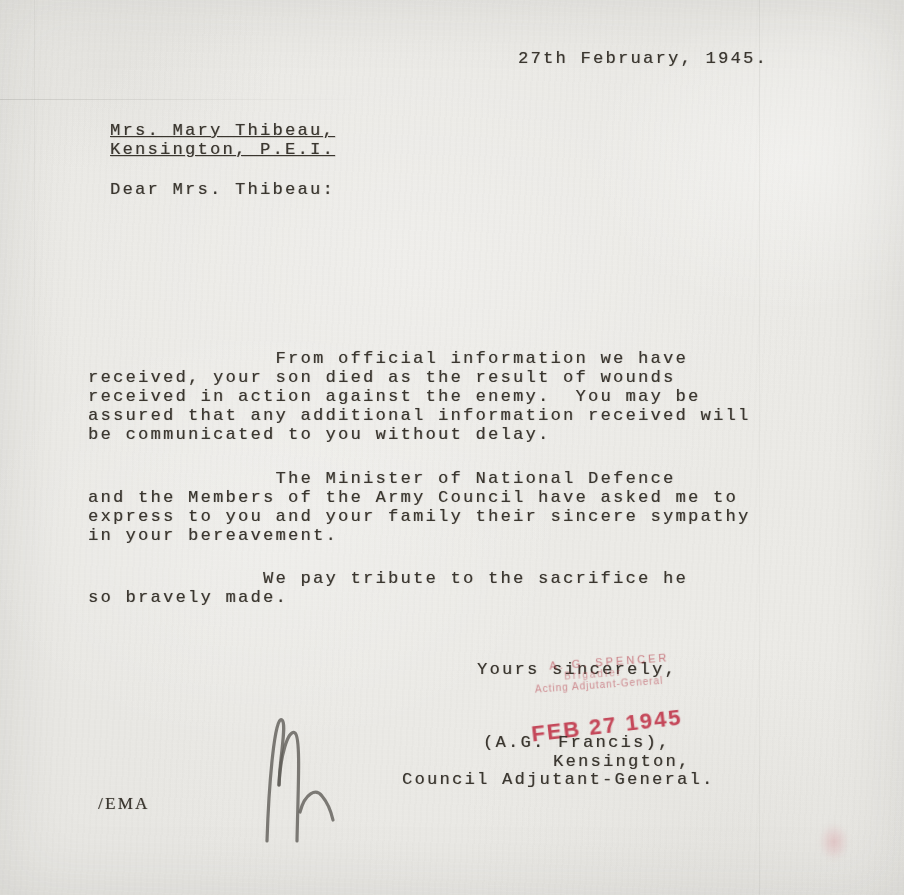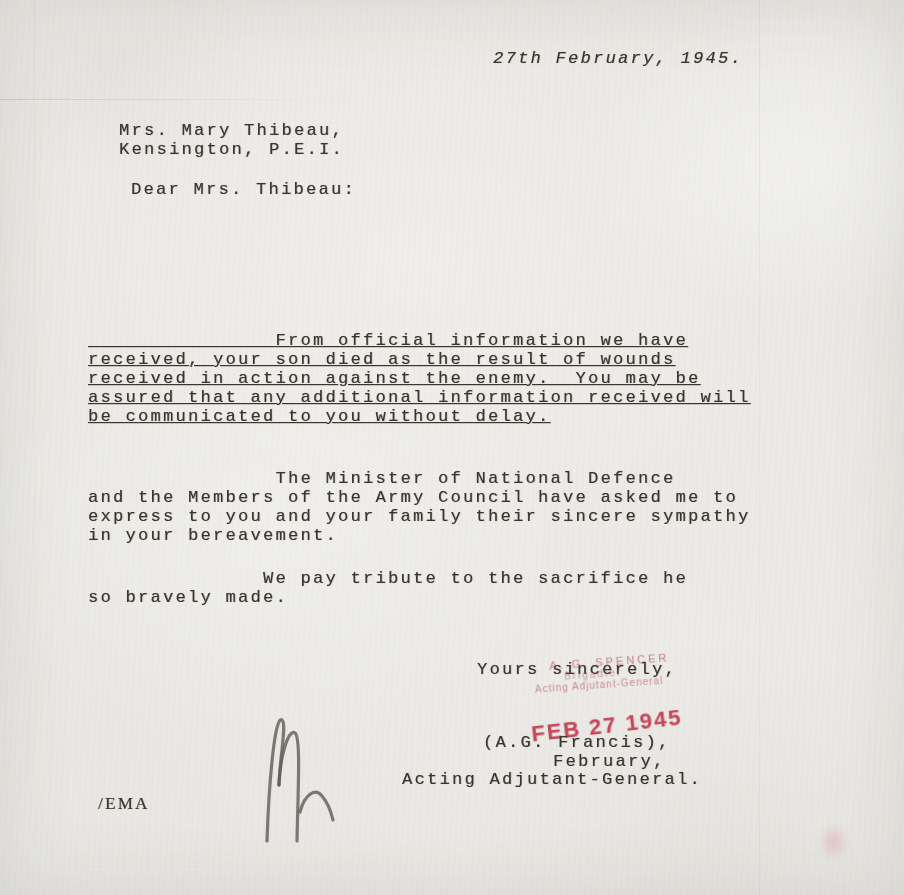--- a/index.html
+++ b/index.html
@@ -27,25 +27,25 @@
   }
   .txt{
     position:absolute;
     color:#3a362f;
     font-size:17px;
     line-height:19px;
     letter-spacing:2.3px;
     white-space:pre-wrap;
     text-shadow:0.4px 0.4px 0.7px rgba(58,52,46,0.55);
   }
-  .date      {left:493px; top:49px;font-style:italic;}
-  .addr      {left:119px; top:121px;}
-  .salutation{left:110px; top:180px;margin-left:21px;}
+  .date      {left:518px; top:49px;}
+  .addr      {left:110px; top:121px;text-decoration:underline;}
+  .salutation{left:110px; top:180px;}
   .para      {left:88px;  width:700px;}
-  .p1{top:223px;} .p2{top:331px;text-decoration:underline;} .p3{top:469px;} .p4{top:569px;}
+  .p1{top:223px;} .p2{top:349px;} .p3{top:469px;} .p4{top:569px;}
   .closing   {left:477px; top:628px;margin-top:32px;}
   .sig1      {left:483px; top:733px;}
   .sig2      {left:553px; top:752px;}
   .sig3      {left:402px; top:770px;}
   .initials  {left:98px;  top:794px;font-family:Liberation Serif, serif;}
 
   .stamp-faded{
     position:absolute;left:534px;top:656px;
     color:rgba(186,74,86,0.55);
     font-family:"Liberation Sans", sans-serif;
@@ -120,22 +120,22 @@
 
   <div class="stamp-faded">
     <div class="l1">A. G. SPENCER</div>
     <div class="l2">Brigadier</div>
     <div class="l3">Acting Adjutant-General</div>
   </div>
 
   <div class="stamp-red">FEB 27 1945</div>
 
   <div class="txt sig1">(A.G. Francis),</div>
-  <div class="txt sig2">February,</div>
-  <div class="txt sig3">Acting Adjutant-General.</div>
+  <div class="txt sig2">Kensington,</div>
+  <div class="txt sig3">Council Adjutant-General.</div>
 
   <div class="txt initials">/EMA</div>
 
   <svg class="pencil-mark" width="110" height="165" viewBox="0 0 110 165" aria-hidden="true">
     <g fill="none" stroke="#5f5d58" stroke-opacity="0.8" stroke-width="3.2" stroke-linecap="round">
       <path d="M 17 141 C 19 80, 25 14, 32 20 C 37 24, 30 55, 29 85"></path>
       <path d="M 29 85 C 30 58, 38 28, 45 33 C 51 38, 48 90, 47 141"></path>
       <path d="M 50 112 C 55 93, 66 88, 72 96 C 77 102, 81 111, 83 120"></path>
     </g>
   </svg>

